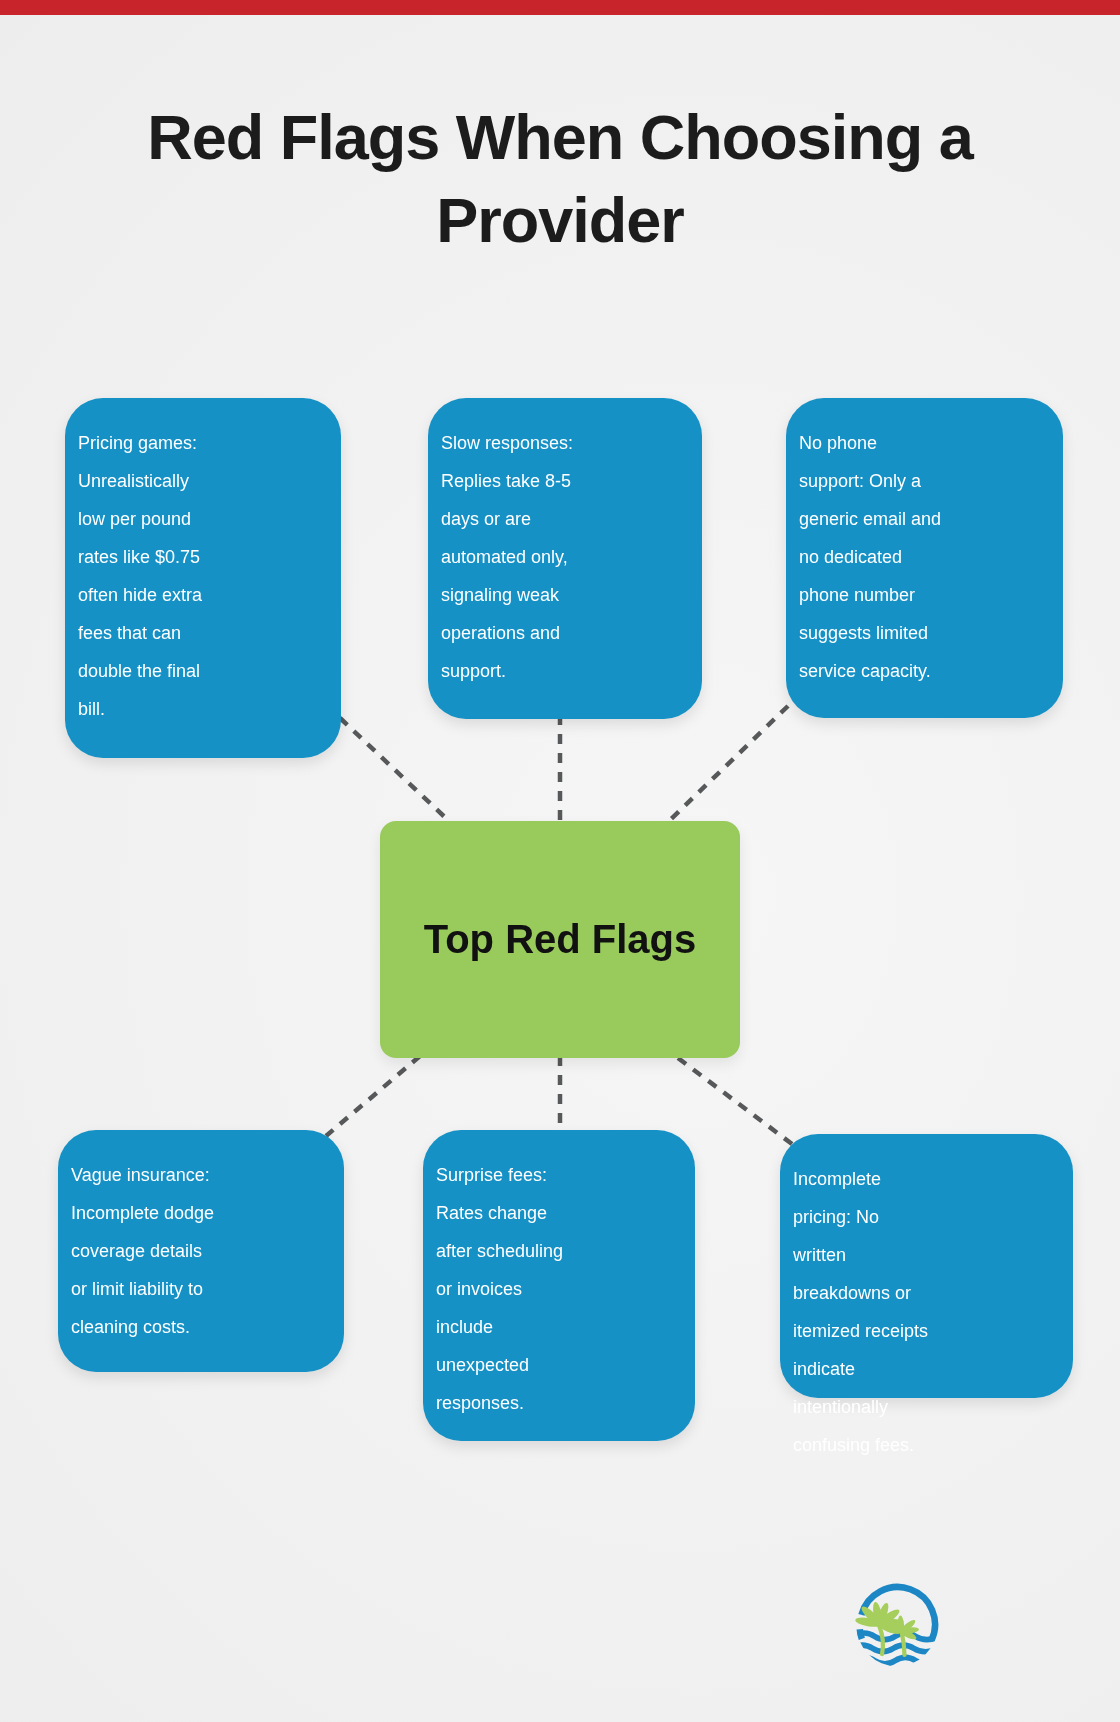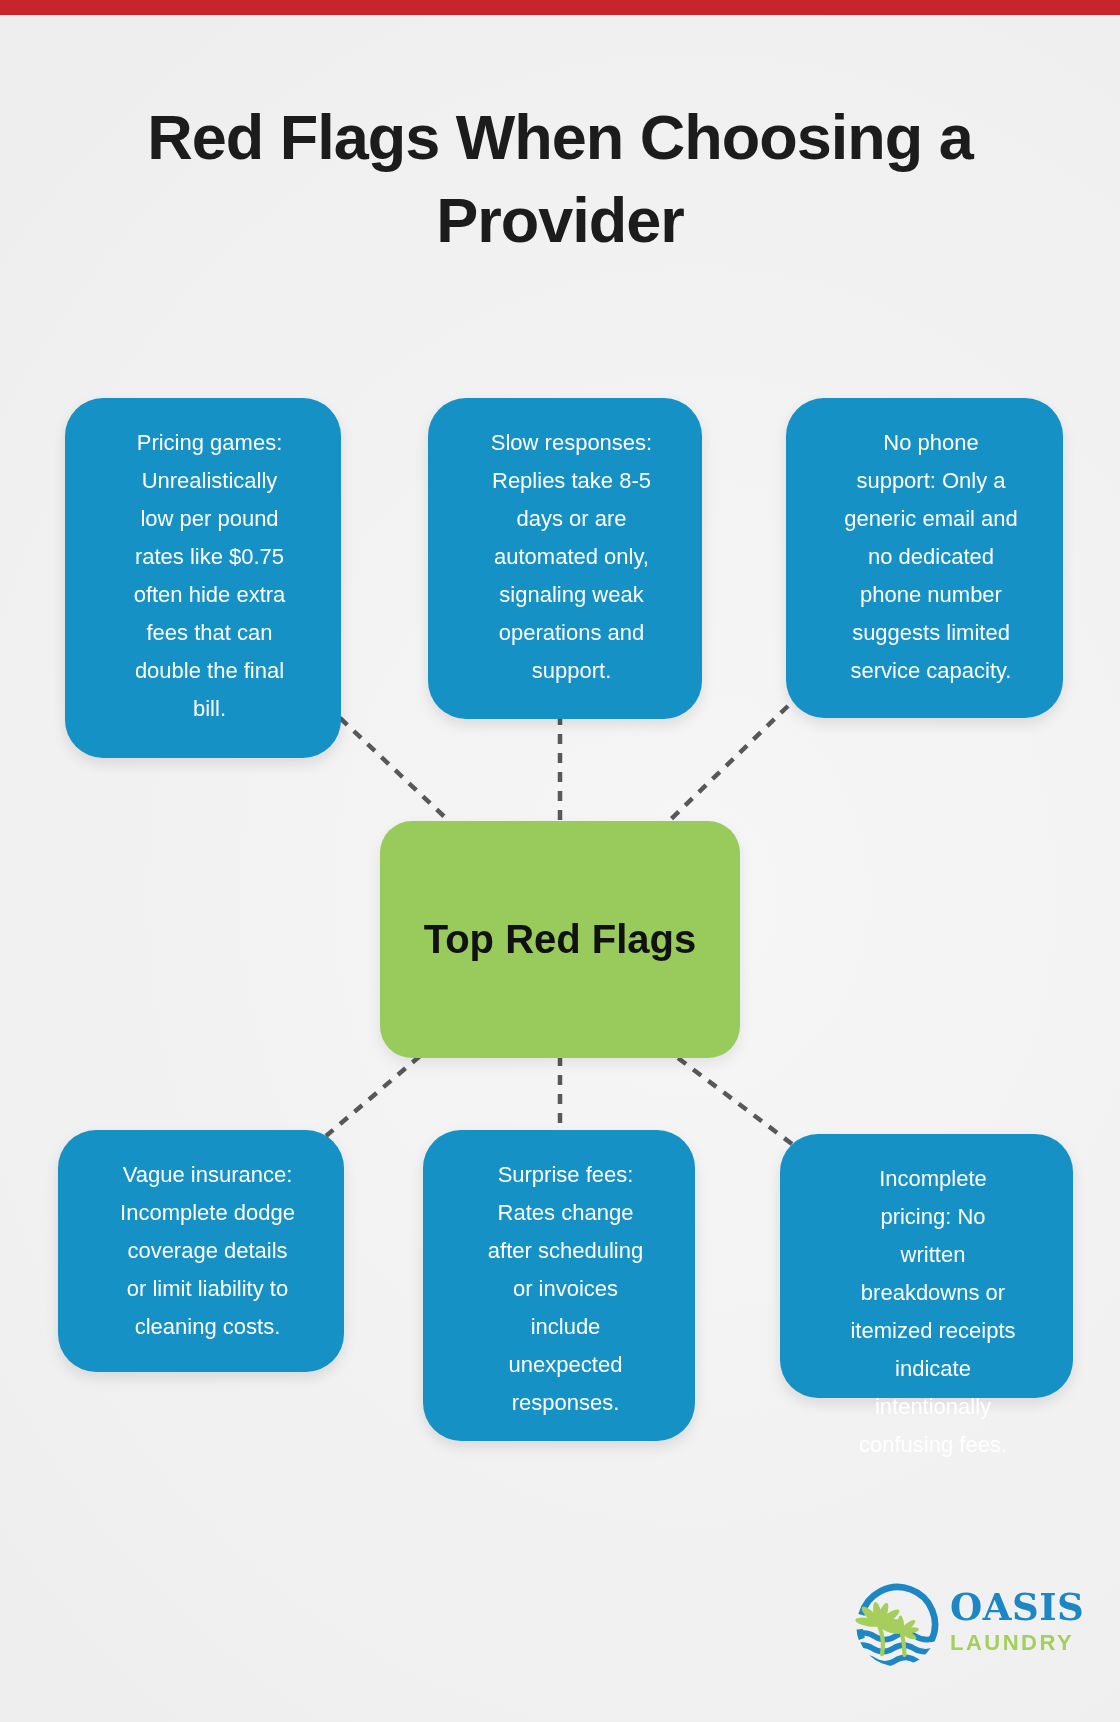--- a/index.html
+++ b/index.html
@@ -20,32 +20,32 @@
     font-size:63px;line-height:1.32;font-weight:700;letter-spacing:-1px;
     color:var(--ink);white-space:pre-line;
   }
   .connectors{position:absolute;left:0;top:0;width:1120px;height:1722px;z-index:1;}
   .connector{stroke:var(--connector);stroke-width:4.5;stroke-dasharray:10 9;}
   .card{
     position:absolute;z-index:2;background:var(--card-blue);border-radius:38px;
     box-shadow:0 6px 14px rgba(0,0,0,0.10);
   }
   .card p{
-    padding:26px 24px 0 37px;color:var(--card-text);
-    font-size:22px;line-height:38px;white-space:pre-line;text-align:center;
+    padding:26px 24px 0 13px;color:var(--card-text);
+    font-size:18px;line-height:38px;white-space:pre-line;
   }
   .c1{left:65px;top:398px;width:276px;height:360px;}
   .c2{left:428px;top:398px;width:274px;height:321px;}
   .c3{left:786px;top:398px;width:277px;height:320px;}
   .c4{left:58px;top:1130px;width:286px;height:242px;}
   .c5{left:423px;top:1130px;width:272px;height:311px;}
   .c6{left:780px;top:1134px;width:293px;height:264px;}
   .center-node{
     position:absolute;z-index:2;left:380px;top:821px;width:360px;height:237px;
-    background:var(--node-green);border-radius:32px;
+    background:var(--node-green);border-radius:16px;
     display:flex;align-items:center;justify-content:center;
     box-shadow:0 6px 14px rgba(0,0,0,0.08);
   }
   .center-node span{font-size:40px;font-weight:700;color:#111111;}
   .logo{position:absolute;z-index:2;left:850px;top:1583px;display:flex;align-items:flex-start;}
   .emblem{width:94px;height:86px;flex:0 0 auto;}
   .emblem .eb{stroke:var(--logo-blue);stroke-width:7;fill:none;}
   .emblem .ew{stroke:var(--logo-blue);stroke-width:6;fill:none;}
   .emblem .eg{fill:var(--logo-green);}
   .emblem .egs{stroke:var(--logo-green);stroke-width:4.5;fill:none;stroke-linecap:round;}
@@ -162,17 +162,13 @@
     <path class="egs" d="M 58 77 C 58 69 57 61 55 53"></path>
     <g transform="translate(55,52) scale(0.72)">
       <ellipse class="eg" rx="14" ry="4.6" transform="rotate(-170) translate(12 0)"></ellipse>
       <ellipse class="eg" rx="14" ry="4.6" transform="rotate(-135) translate(12 0)"></ellipse>
       <ellipse class="eg" rx="13" ry="4.4" transform="rotate(-95) translate(11 0)"></ellipse>
       <ellipse class="eg" rx="14" ry="4.6" transform="rotate(-40) translate(12 0)"></ellipse>
       <ellipse class="eg" rx="14" ry="4.6" transform="rotate(-8) translate(12 0)"></ellipse>
       <ellipse class="eg" rx="13" ry="4.4" transform="rotate(25) translate(11 0)"></ellipse>
     </g>
   </svg>
-  <div class="logo-text">
-    <div class="logo-oasis">OASIS</div>
-    <div class="logo-laundry">LAUNDRY</div>
-  </div>
 </div>
 
 </body></html>

